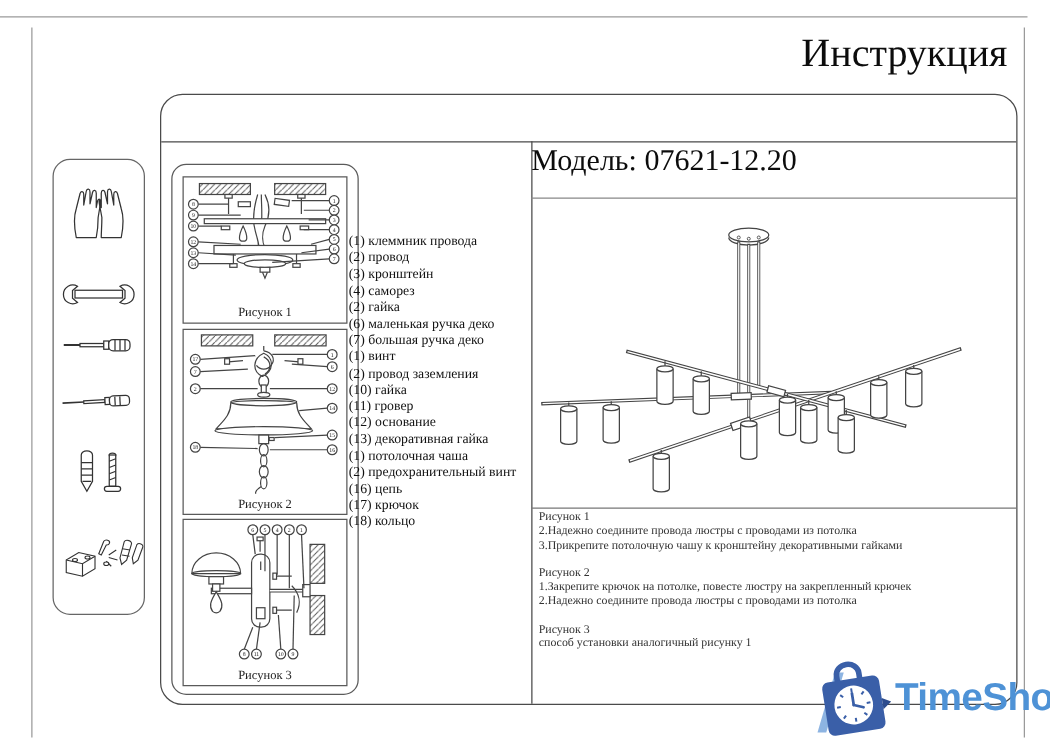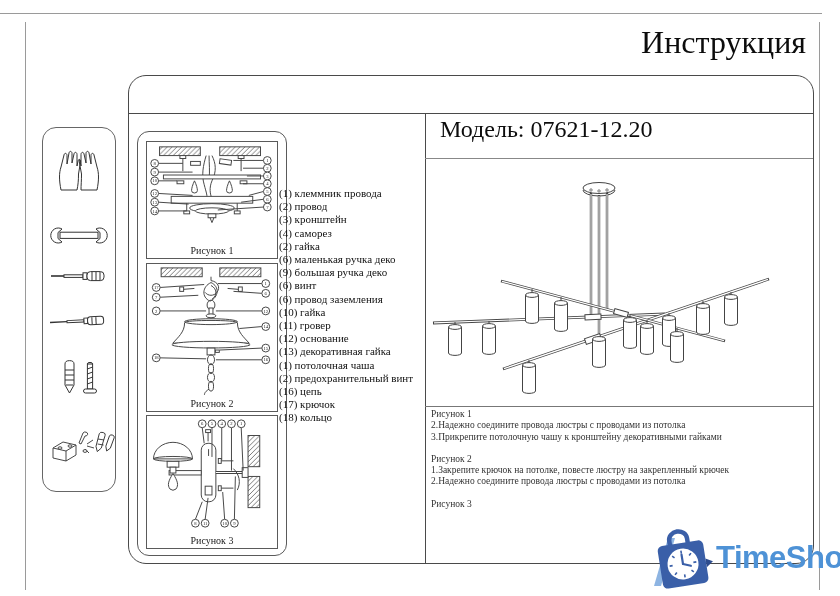--- a/index.html
+++ b/index.html
@@ -13,21 +13,21 @@
            border:1.6px solid #4a4a4a;border-radius:18px;background:#fff;}
   .hdiv{position:absolute;height:1px;background:#4a4a4a;}
   .vdiv{position:absolute;width:1px;background:#4a4a4a;}
   .figwrap{position:absolute;left:8px;top:55px;width:148px;height:423px;
            border:1.1px solid #5a5a5a;border-radius:12px;}
   .panel{position:absolute;left:8px;width:130px;border:1px solid #5a5a5a;background:#fff;}
   .panel .figlabel{position:absolute;left:0;right:0;bottom:2px;text-align:center;
                    font-size:10px;color:#222;}
   .parts{position:absolute;left:150px;top:63px;width:136px;
          font-size:11px;line-height:13.2px;color:#111;margin-top:48px;}
-  .model{position:absolute;left:311px;top:40px;font-size:24px;color:#0c0c0c;text-align:right;}
+  .model{position:absolute;left:296px;top:40px;font-size:24px;color:#0c0c0c;text-align:right;}
   .instr{position:absolute;left:302px;top:333px;width:378px;
          font-size:9.5px;line-height:11.3px;color:#333;}
   .instr .sec{margin-bottom:11px;}
   .logo{position:absolute;left:646px;top:524px;width:194px;height:70px;}
   .logotext{position:absolute;left:70px;top:16px;
             font-family:"Liberation Sans","DejaVu Sans",sans-serif;
             font-weight:bold;font-size:31px;color:#4e92d6;letter-spacing:-0.5px;}
   svg{display:block;}
   .ln{stroke:#444;fill:none;stroke-width:1;}
   text.co{font-family:"Liberation Serif",serif;font-size:4.8px;fill:#222;text-anchor:middle;}
@@ -327,23 +327,23 @@
       </div>
     </div>
 
     <div class="parts">
       <div>(1) клеммник провода</div>
       <div>(2) провод</div>
       <div>(3) кронштейн</div>
       <div>(4) саморез</div>
       <div>(2) гайка</div>
       <div>(6) маленькая ручка деко</div>
-      <div>(9) большая ручка деко</div>
-      <div>(6) винт</div>
-      <div>(6) провод заземления</div>
+      <div>(7) большая ручка деко</div>
+      <div>(1) винт</div>
+      <div>(2) провод заземления</div>
       <div>(10) гайка</div>
       <div>(11) гровер</div>
       <div>(12) основание</div>
       <div>(13) декоративная гайка</div>
       <div>(1) потолочная чаша</div>
       <div>(2) предохранительный винт</div>
       <div>(16) цепь</div>
       <div>(17) крючок</div>
       <div>(18) кольцо</div>
     </div>
@@ -422,20 +422,21 @@
         <div>2.Надежно соедините провода люстры с проводами из потолка</div>
         <div>3.Прикрепите потолочную чашу к кронштейну декоративными гайками</div>
       </div>
       <div class="sec">
         <div>Рисунок 2</div>
         <div>1.Закрепите крючок на потолке, повесте люстру на закрепленный крючек</div>
         <div>2.Надежно соедините провода люстры с проводами из потолка</div>
       </div>
       <div class="sec">
         <div>Рисунок 3</div>
+        <div>способ установки аналогичный рисунку 1</div>
       </div>
     </div>
   </div>
 
   <div class="logo">
     <svg width="70" height="70" viewBox="0 0 70 70">
       <path d="M8,62 L22,14 L29,14 L15,62 Z" fill="#8db4e2"></path>
       <g transform="rotate(-9 37 40)">
         <path d="M27,20 v-5 a9,8 0 0 1 18,0 v5" fill="none" stroke="#3a5fa8" stroke-width="4.5"></path>
         <rect x="14" y="19" width="46" height="43" rx="5" fill="#3a5fa8"></rect>

